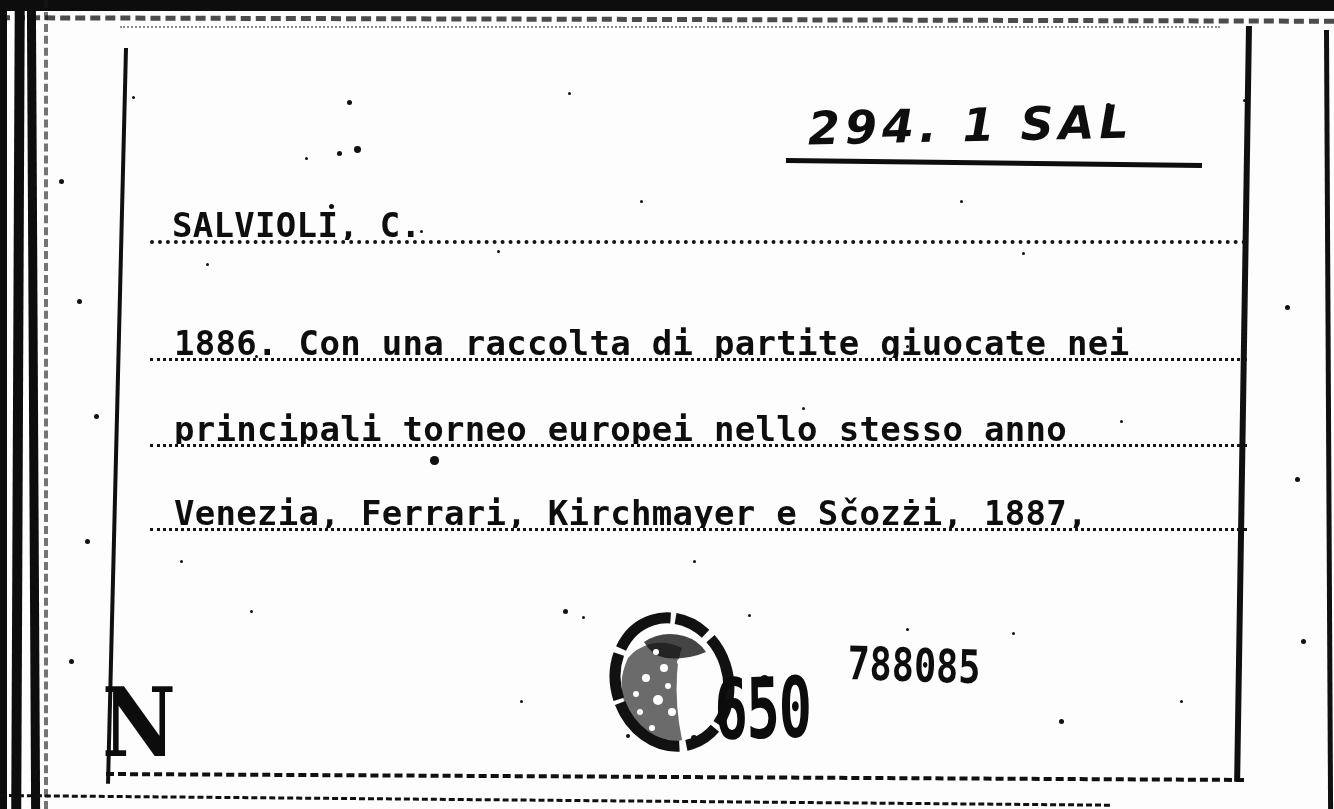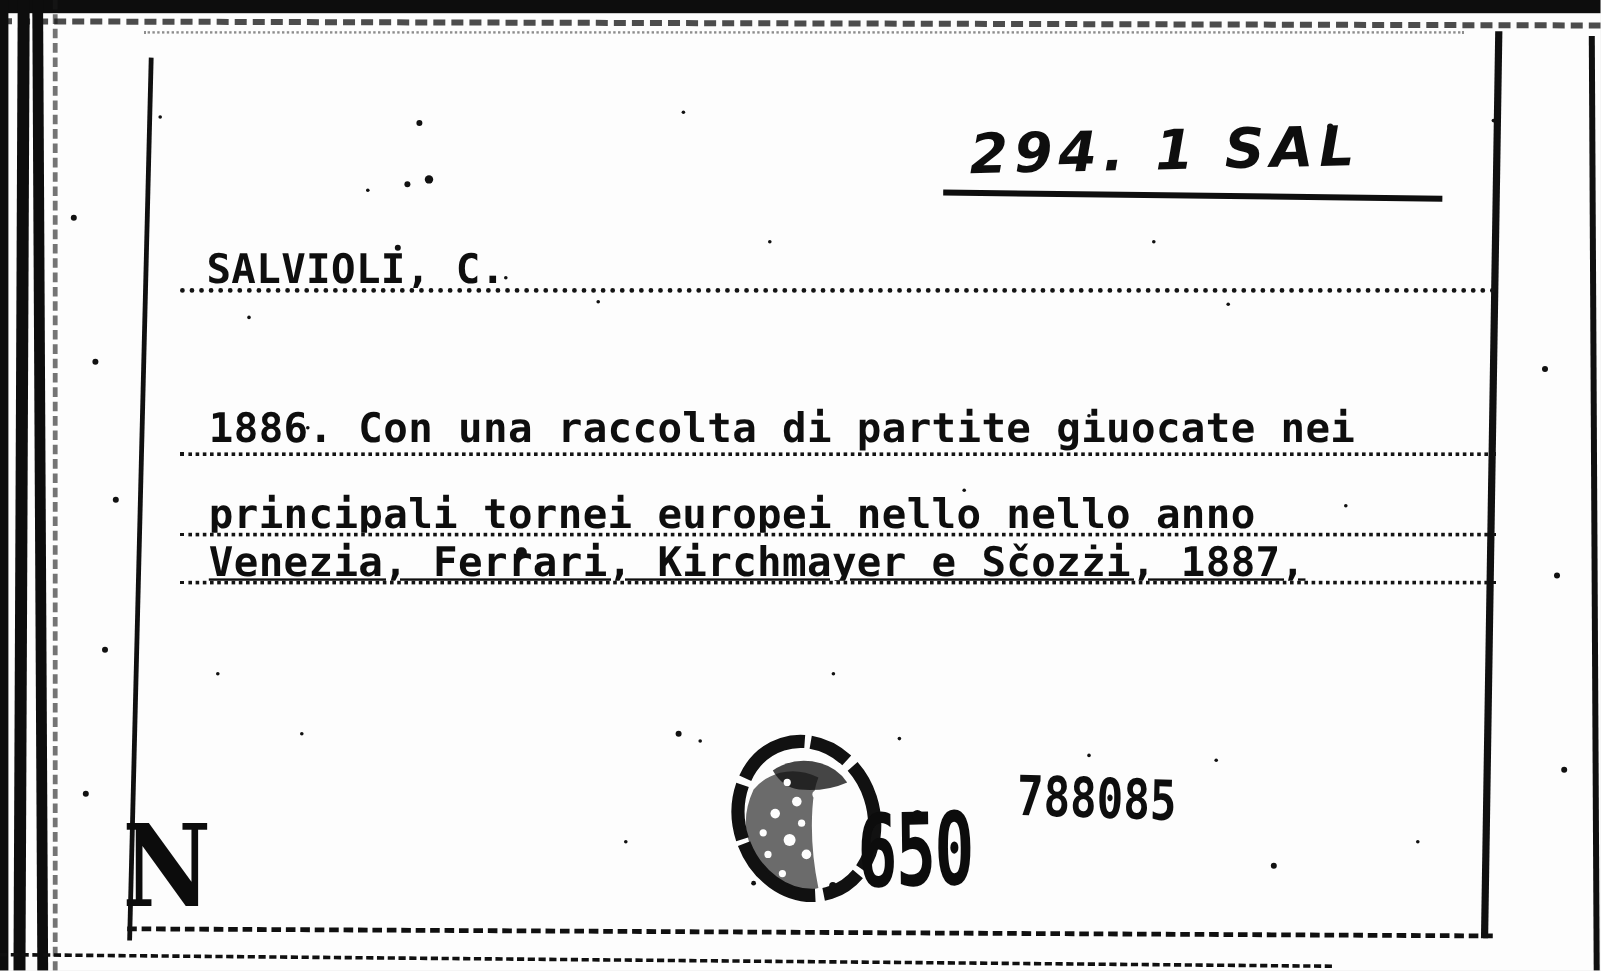--- a/index.html
+++ b/index.html
@@ -38,25 +38,25 @@
     border-bottom:3px dotted #141414;
     display:flex;align-items:flex-end;overflow:hidden;
     font-weight:700;font-size:34px;line-height:38px;
     letter-spacing:.3px;white-space:pre;color:#0e0e0e;
   }
   .line span{display:block;transform:translateY(4px);}
   .l-author{top:194px;height:46px;border-bottom-width:4px;}
   .l-author span{padding-left:22px;}
   .l1{top:262px;height:48px;letter-spacing:2.2px;}
   .l1 span{padding-left:56px;}
-  .l2{top:329px;height:48px;align-items:center;}
+  .l2{top:310px;height:48px;}
   .l2 span{padding-left:24px;}
   .l3{top:396px;height:48px;}
   .l3 span{padding-left:24px;}
-  .l4{top:436px;height:48px;text-decoration:underline;}
+  .l4{top:480px;height:48px;}
   .l4 span{padding-left:24px;}
   .l5{top:530px;height:48px;}
   .l5 span{padding-left:24px;}
   
   .stamp{position:absolute;left:606px;top:608px;}
   .stampnum{
     position:absolute;left:714px;top:668px;z-index:3;
     font-weight:700;font-size:84px;line-height:1;letter-spacing:-2px;
     transform:scaleX(.66) rotate(-1deg);transform-origin:left top;color:#0c0c0c;
   }
@@ -113,21 +113,21 @@
   <div class="callnum-line"></div>
 
   <div class="line l-author">
     <span>SALVIOLI, C.</span>
   </div>
 
   <div class="line l2">
     <span>1886. Con una raccolta di partite giuocate nei</span>
   </div>
   <div class="line l3">
-    <span>principali tornei europei nello nello anno</span>
+    <span>principali torneo europei nello stesso anno</span>
   </div>
   <div class="line l4">
     <span>Venezia, Ferrari, Kirchmayer e Sčozżi, 1887,</span>
   </div>
 
   <svg class="stamp" width="136" height="152" viewBox="0 0 136 152">
     <ellipse cx="66" cy="74" rx="56" ry="65" fill="none" stroke="#111" stroke-width="11" stroke-dasharray="62 5 34 7 78 4 46 6" transform="rotate(-18 66 74)"></ellipse>
     <path d="M22 50 q-12 26 -2 48 q9 24 30 32 q14 6 26 2 q-7-34 -5-66 q1-16 5-26 q-16-8 -32-4 q-14 4 -22 14 z" fill="#111" fill-opacity=".62"></path>
     <path d="M38 34 q18-12 40-6 q14 4 22 16 q-18 8 -40 6 q-14-2 -22-16 z" fill="#111" fill-opacity=".78"></path>
     <circle cx="40" cy="70" r="4" fill="#fdfdfd"></circle>

